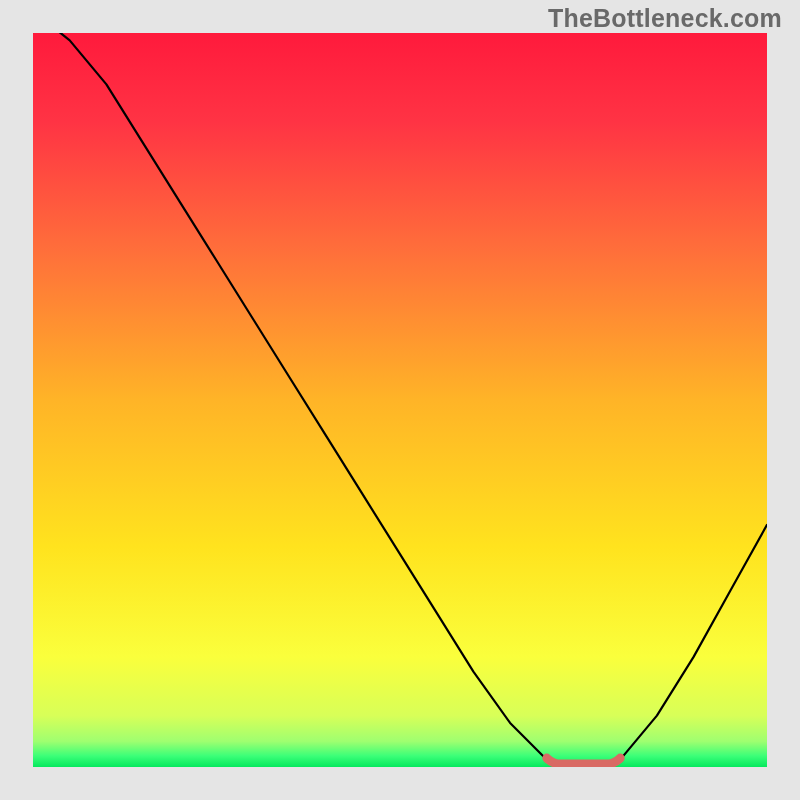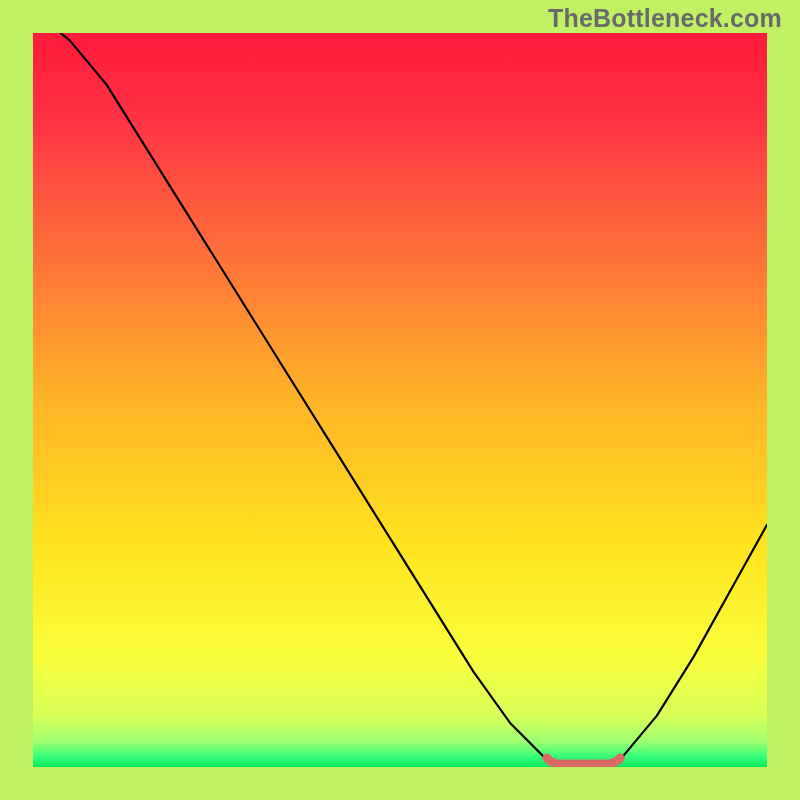--- a/index.html
+++ b/index.html
@@ -7,21 +7,21 @@
     padding: 0;
     width: 800px;
     height: 800px;
     background: #000;
     overflow: hidden;
   }
   .frame {
     position: relative;
     width: 800px;
     height: 800px;
-    background: #bef264;
+    background: #e5e5e5;
   }
   .watermark {
     position: absolute;
     top: 4px;
     right: 18px;
     font-family: Arial, Helvetica, sans-serif;
     font-size: 25px;
     font-weight: 600;
     color: #696969;
     letter-spacing: 0.2px;

